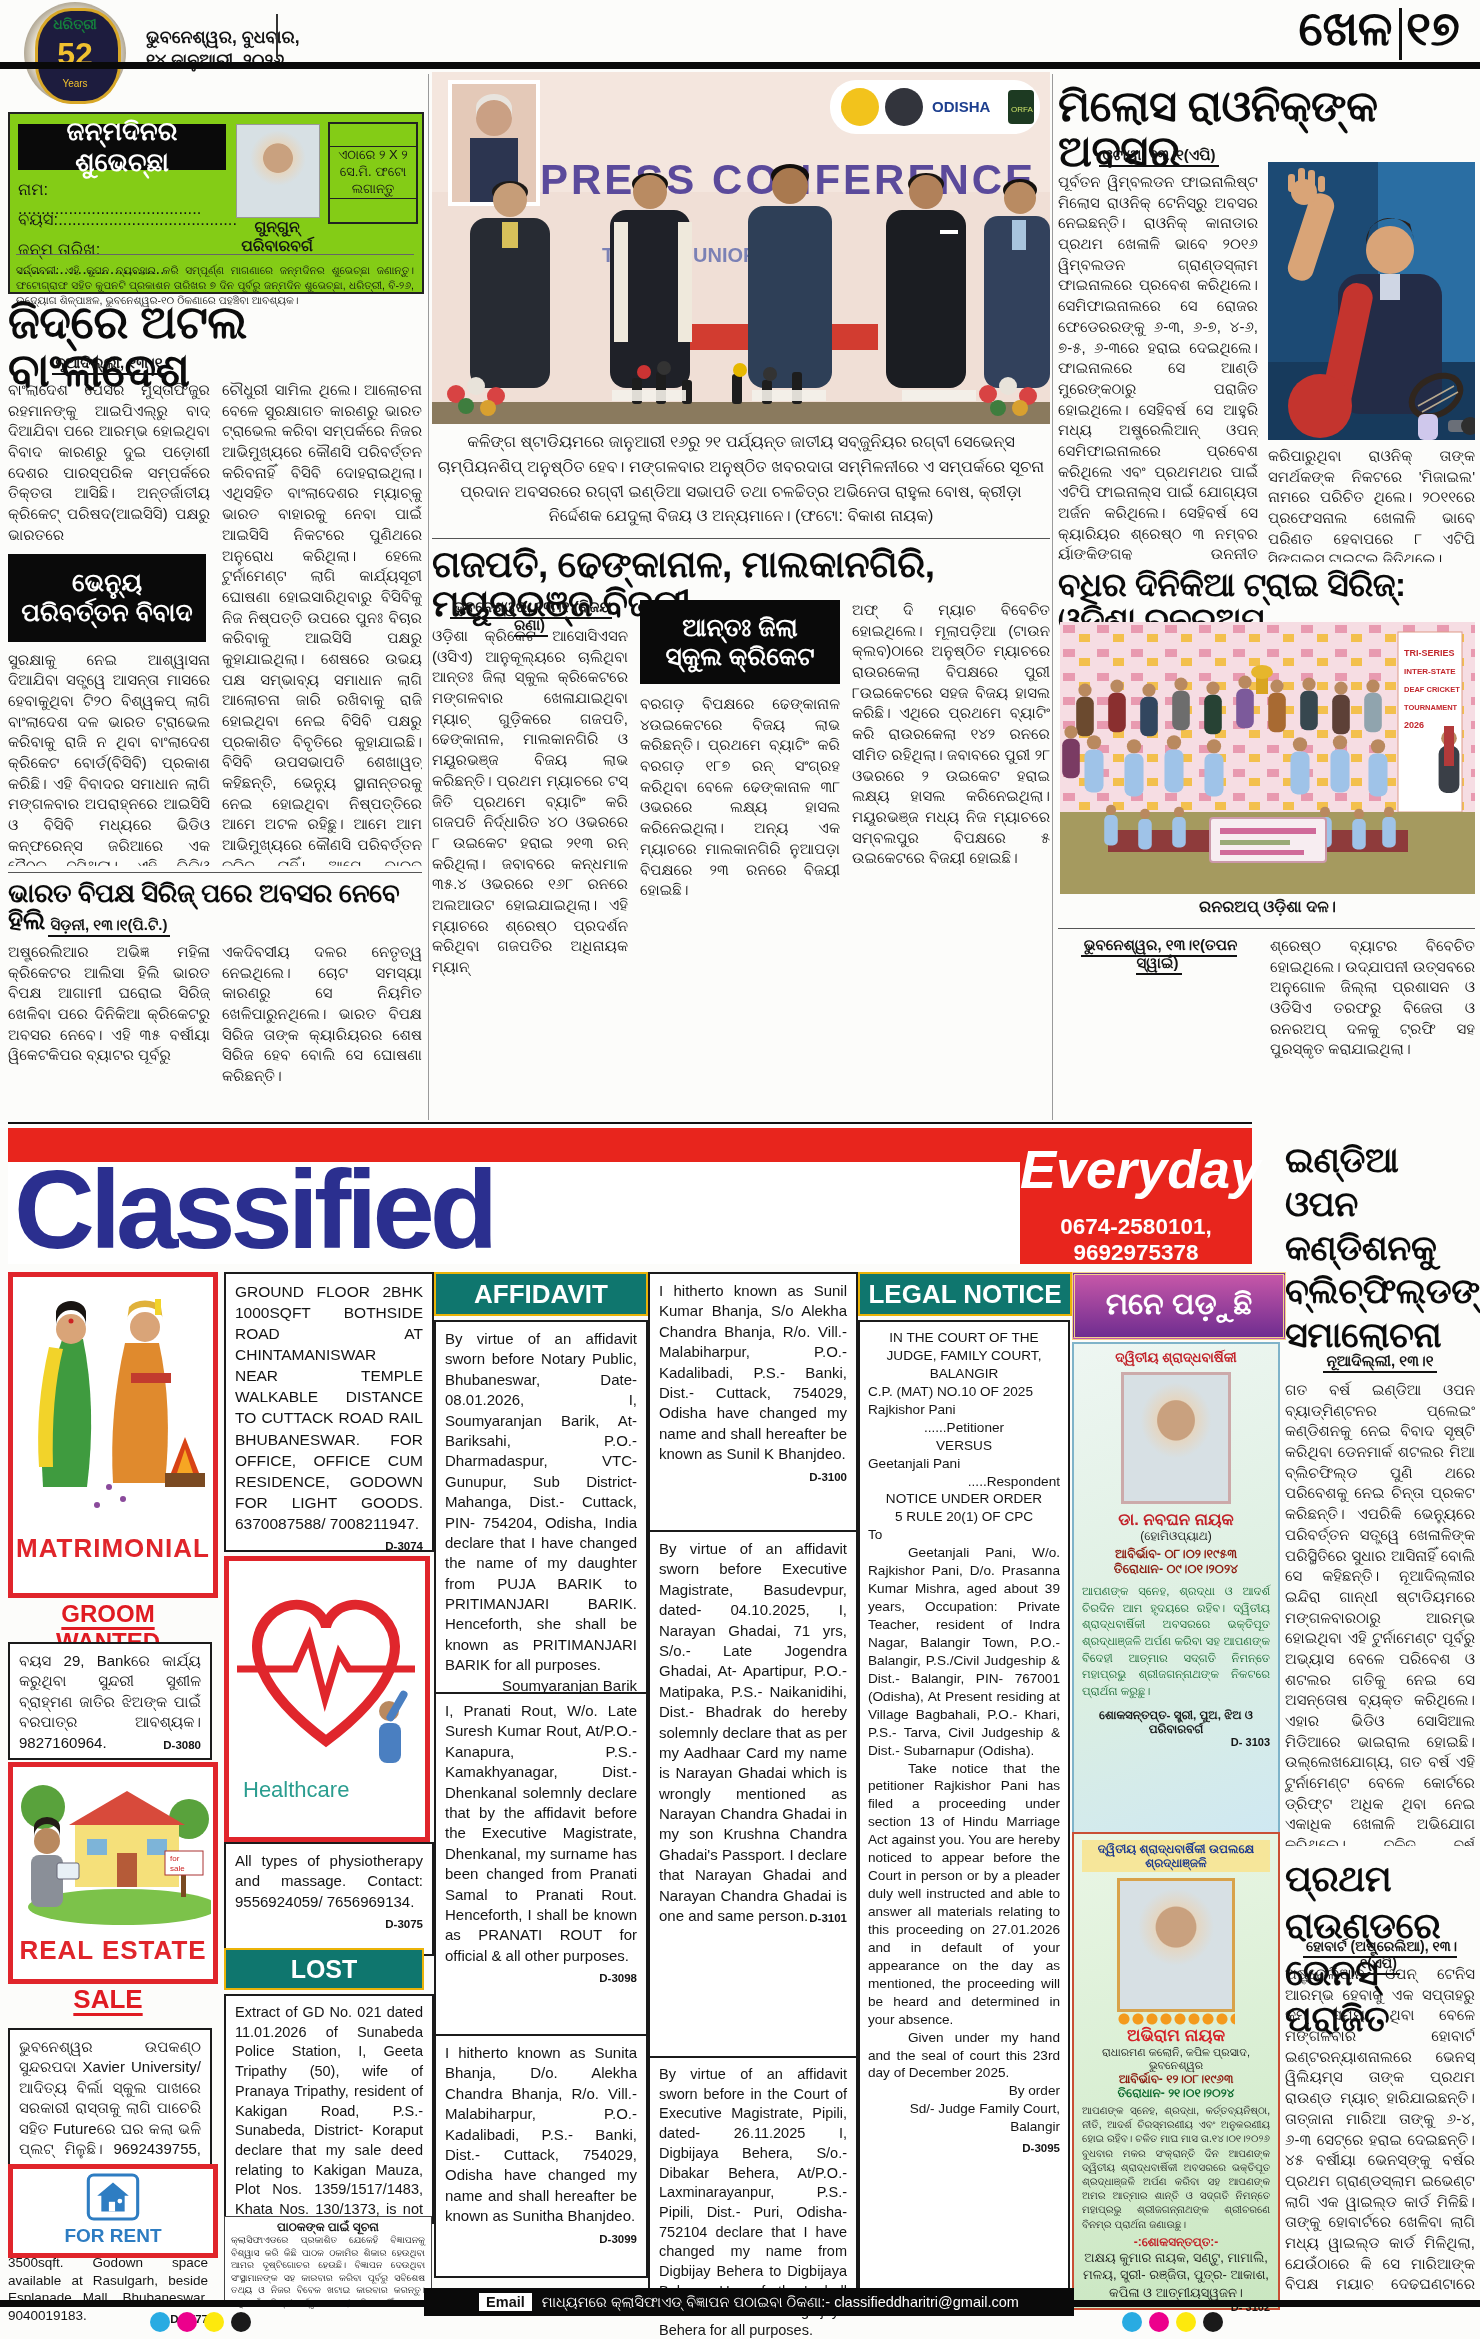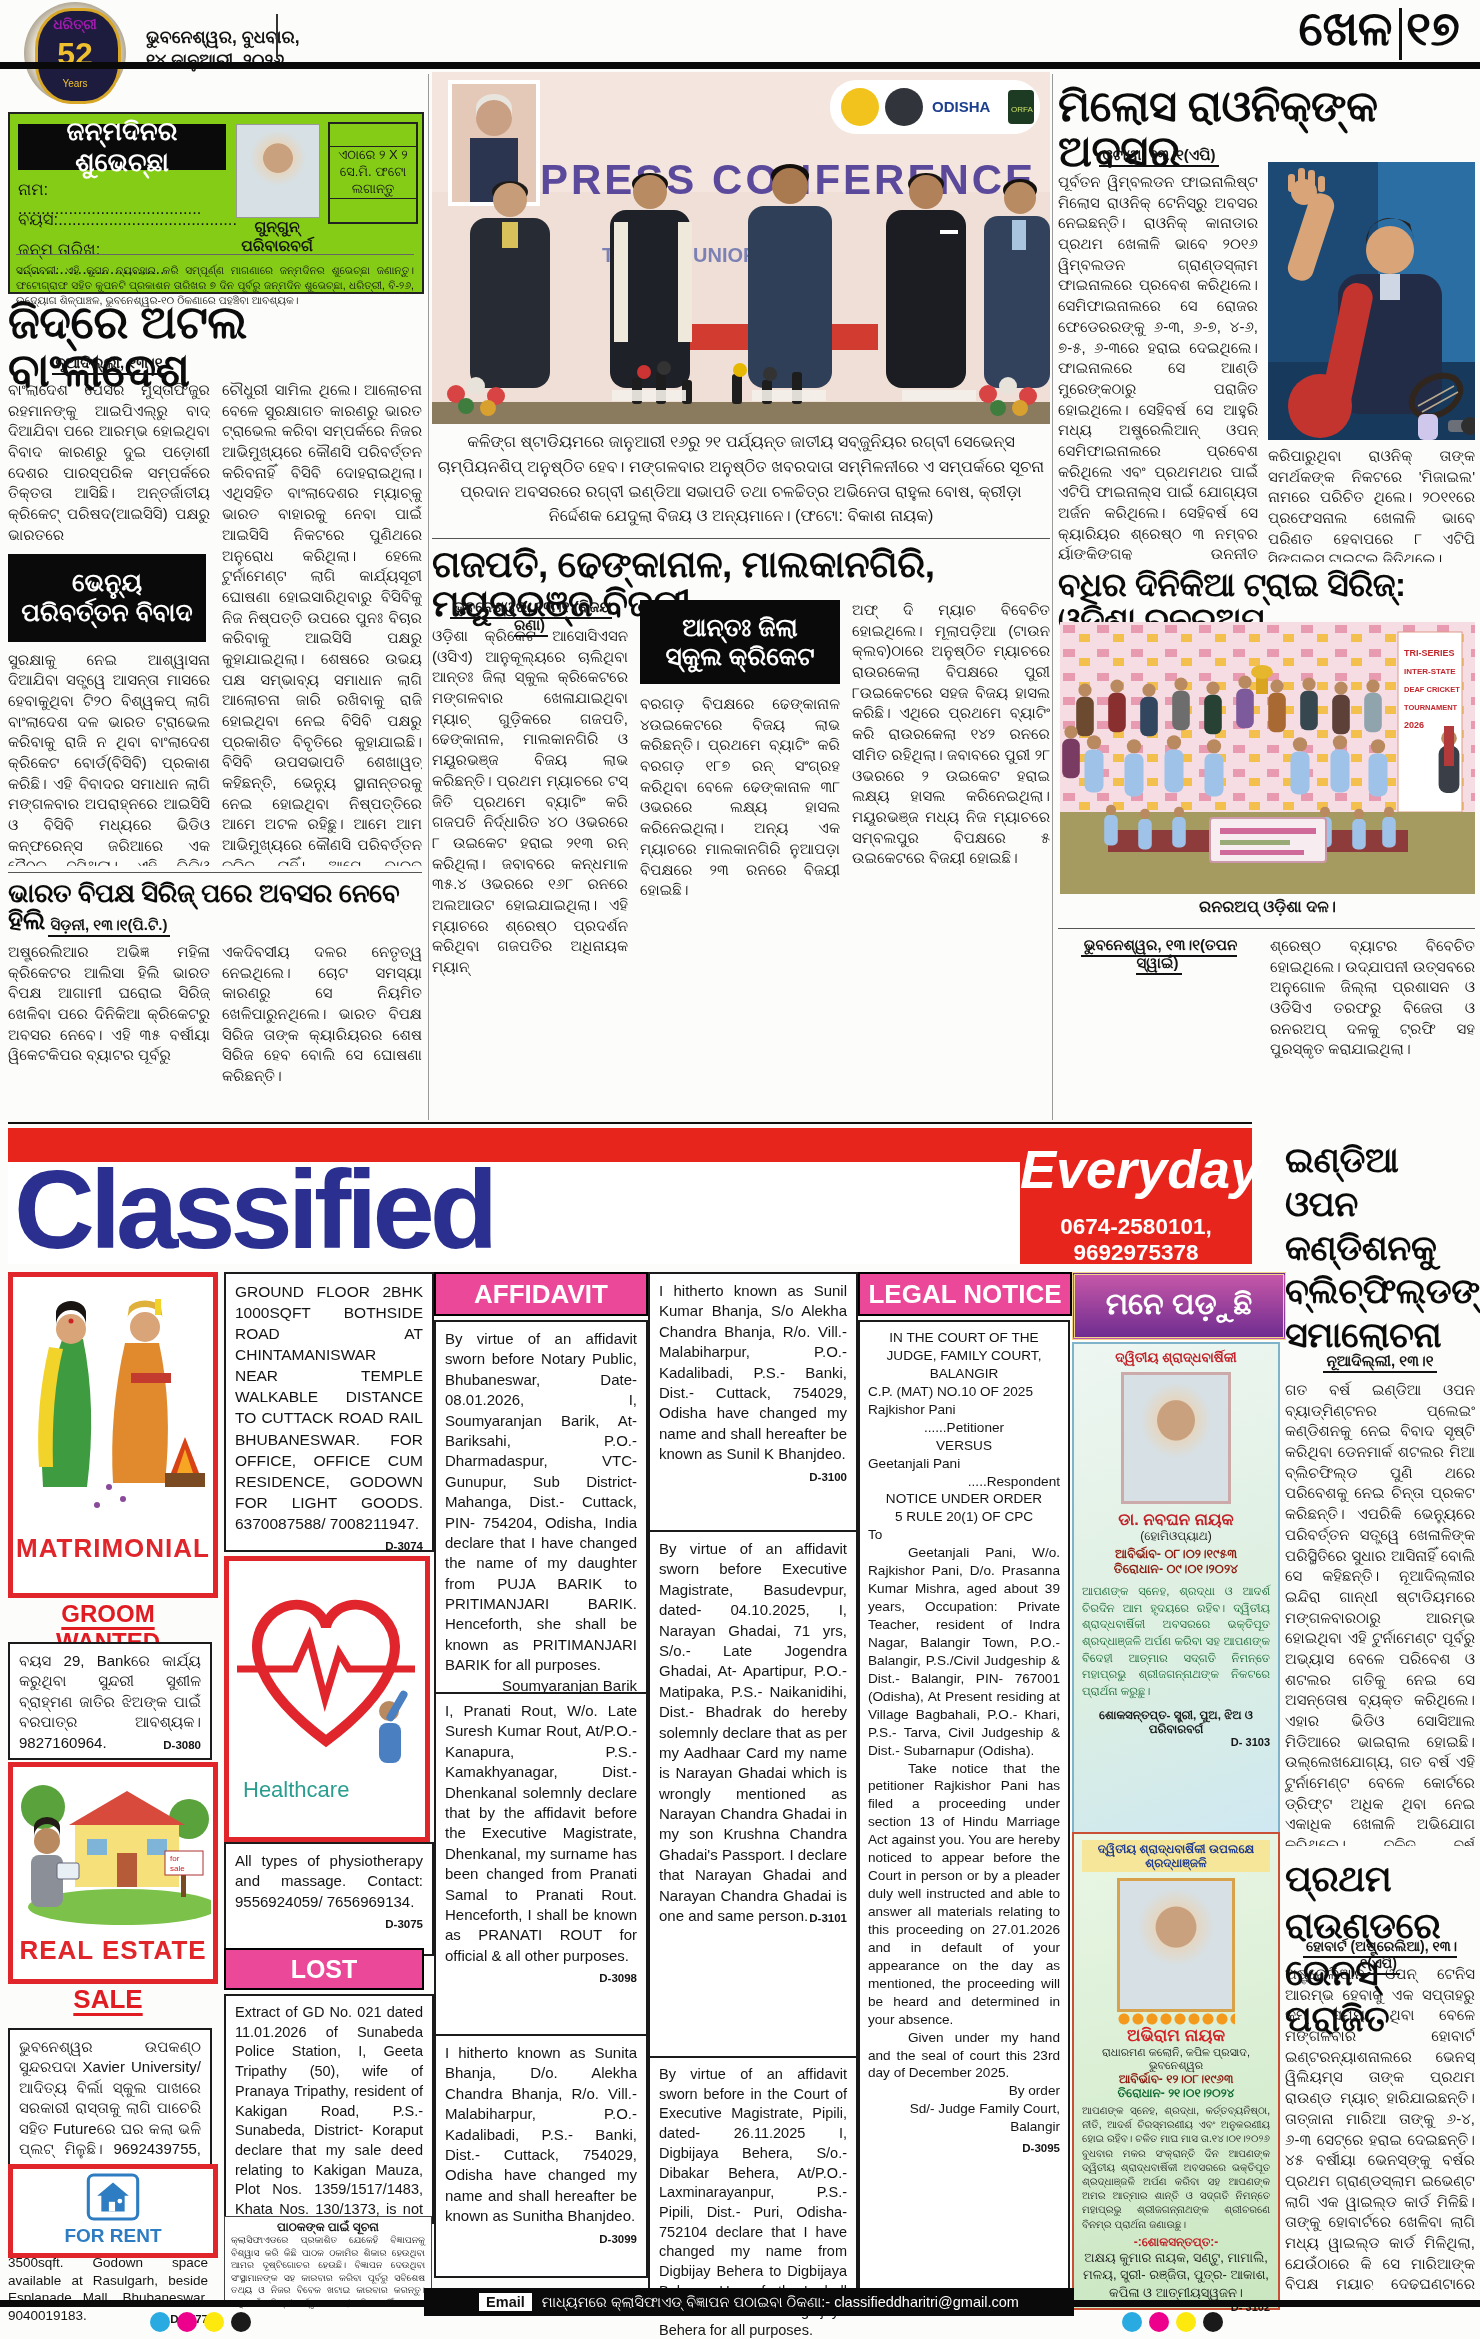--- a/index.html
+++ b/index.html
@@ -10,22 +10,22 @@
   .c{text-align:center;}
   .b{font-weight:bold;}
   .hl{font-weight:800;color:#0b0b0b;line-height:1.05;letter-spacing:-.5px;}
   .dl{font-weight:bold;font-size:15px;text-align:center;}
   .dl span{border-bottom:2px solid #111;padding:0 3px 2px;}
   .body15{font-size:15px;line-height:1.38;}
   .bb{background:#0a0a0a;color:#fff;font-weight:800;text-align:center;
       display:flex;flex-direction:column;align-items:center;justify-content:center;line-height:1.18;}
   .box{border:2px solid #1b1b1b;background:#fff;padding:7px 9px;font-size:15px;line-height:1.36;text-align:justify;}
   .idtag{float:right;font-size:11.5px;font-weight:bold;margin-top:5px;}
-  .redhead{background:#ec4899;color:#fff;font-weight:800;text-align:left;
-           display:flex;align-items:center;justify-content:center;border:2px solid #000000;}
+  .redhead{background:#0f766e;color:#fff;font-weight:800;text-align:left;
+           display:flex;align-items:center;justify-content:center;border:2px solid #eab308;}
   .redlbl{color:#e01b22;font-weight:800;text-align:center;text-decoration:underline;
           text-decoration-thickness:3px;text-underline-offset:5px;}
   .rframe{border:5px solid #e0252b;background:#fff;}
   .vline{background:#9a9a9a;width:1px;}
   .hline{background:#555;height:1px;}
   .blackbar{background:#0a0a0a;}
   .ph{overflow:hidden;}
   .portrait{background:radial-gradient(ellipse 34% 30% at 50% 36%,#c9a17f 52%,#e4d6c2 55%,#d7e0e4 100%);}
   .sig{text-align:right;font-size:15px;}
   .obit1{background:linear-gradient(160deg,#eef6f2,#dcefe0 60%,#cfe8f2);border:2px solid #7fb3c9;padding:6px 8px;}
@@ -35,21 +35,21 @@
   .dot{width:20px;height:20px;border-radius:50%;display:inline-block;margin-right:7px;}
 </style>
 </head>
 <body>
 
 <div class="sheet">
 
   <div class="abs" style="left:24px;top:2px;width:102px;height:102px;">
     <div class="abs" style="left:0;top:0;width:102px;height:102px;border-radius:50%;background:radial-gradient(#efe9da 55%,#b4ab99 70%,#d8cfbc);"></div>
     <div class="abs" style="left:11px;top:6px;width:80px;height:90px;border-radius:42%;background:#1d1c3e;border:3px solid #d8a727;"></div>
-    <div class="abs c" style="left:11px;top:14px;width:80px;color:#a21caf;font-size:14px;font-weight:bold;">ଧରିତ୍ରୀ</div>
+    <div class="abs c" style="left:11px;top:14px;width:80px;color:#15803d;font-size:14px;font-weight:bold;">ଧରିତ୍ରୀ</div>
     <div class="abs c" style="left:11px;top:34px;width:80px;color:#f0c12f;font-size:32px;font-weight:800;">52</div>
     <div class="abs c" style="left:11px;top:76px;width:80px;color:#f0c12f;font-size:10px;">Years</div>
   </div>
   <div class="abs b" style="left:146px;top:26px;width:160px;font-size:17.5px;line-height:1.35;">ଭୁବନେଶ୍ୱର, ବୁଧବାର,</div>
   <div class="abs b" style="left:146px;top:50px;width:170px;font-size:17.5px;">୧୪ ଜାନୁଆରୀ, ୨୦୨୬</div>
   <div class="abs" style="left:276px;top:14px;width:2px;height:44px;background:#333;"></div>
   <div class="abs hl" style="left:1242px;top:4px;width:150px;font-size:48px;text-align:right;">ଖେଳ</div>
   <div class="abs" style="left:1399px;top:8px;width:3px;height:52px;background:#111;"></div>
   <div class="abs hl" style="left:1406px;top:4px;width:66px;font-size:48px;">୧୭</div>
   <div class="abs blackbar" style="left:0;top:62px;width:1480px;height:7px;"></div>

